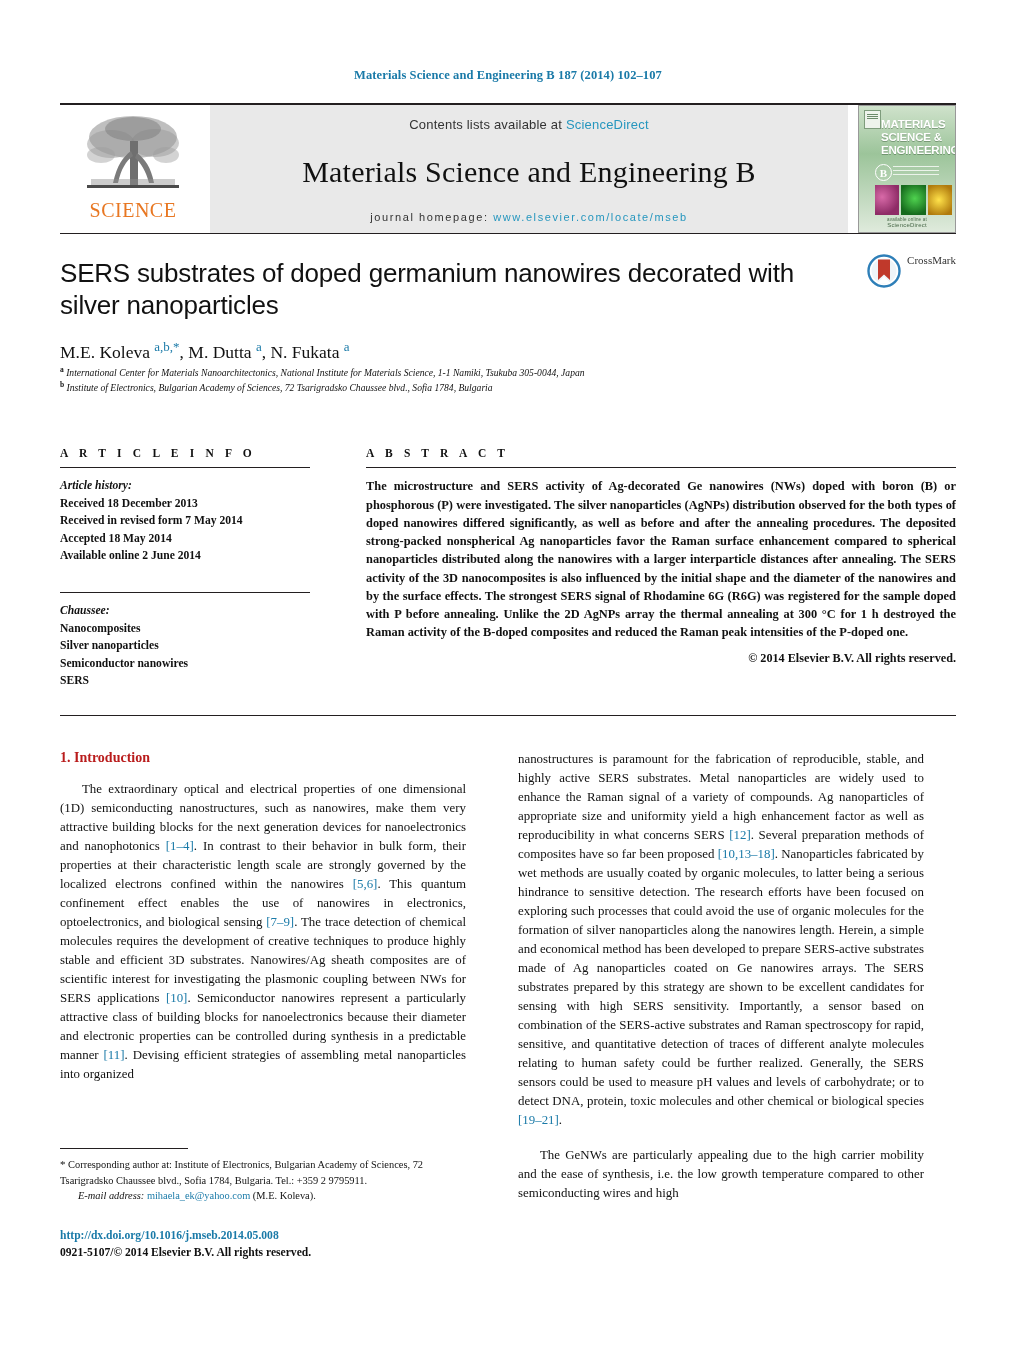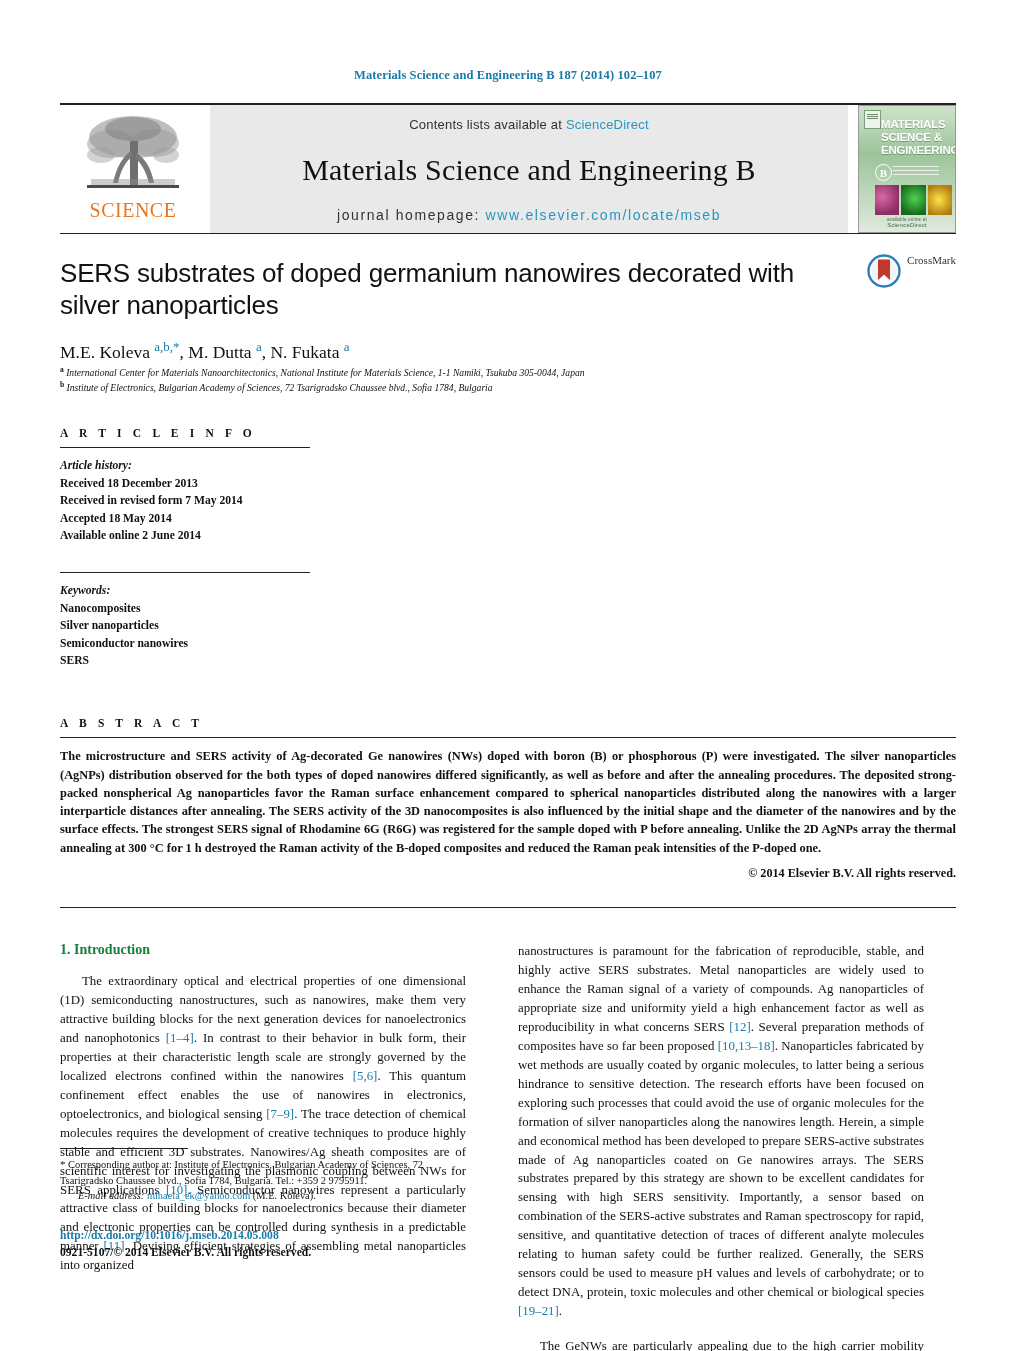--- a/index.html
+++ b/index.html
@@ -85,21 +85,21 @@
   }
   .journal-title {
     font-family: "Liberation Serif", serif;
     font-size: 30px;
     color: #111;
     letter-spacing: 0.2px;
     font-weight: normal;
   }
   .homepage-line {
     font-family: "Liberation Sans", sans-serif;
-    font-size: 14px;
+    font-size: 11px;
     color: #333;
     letter-spacing: 1.6px;
   }
   .homepage-line .url {
     color: #2596be;
   }
   .cover-thumb {
     width: 98px;
     flex: 0 0 98px;
     border: 1px solid #999;
@@ -206,24 +206,23 @@
     font-family: "Liberation Serif", serif;
     font-style: italic;
     font-size: 9.6px;
     line-height: 1.45;
     color: #111;
   }
   .affil sup { font-style: normal; font-weight: bold; font-size: 7.5px; }
 
   
   .info-abstract {
-    margin-top: 32px;
-    display: flex;
-    gap: 0px;
-    flex-direction: column;
+    margin-top: 52px;
+    display: flex;
+    gap: 16px;
   }
   .col-info { width: 290px; flex: 0 0 290px; }
   .col-abstract { flex: 1 1 auto; padding-left: 0px; }
   .sec-head {
     font-family: "Liberation Serif", serif;
     font-weight: bold;
     font-size: 11.5px;
     letter-spacing: 4.2px;
     color: #111;
   }
@@ -267,21 +266,21 @@
     margin-top: 34px;
     display: flex;
     gap: 52px;
   }
   .bcol { width: 406px; flex: 0 0 406px; position: relative; }
   h2.sect {
     font-family: "Liberation Serif", serif;
     font-size: 14px;
     font-weight: bold;
     margin: 0 0 14px 0;
-    color: #15803d;
+    color: #b91c1c;
   }
   p.para {
     font-family: "Liberation Serif", serif;
     font-size: 12.9px;
     line-height: 1.47;
     text-align: justify;
     margin: 0;
     text-indent: 22px;
     color: #111;
   }
@@ -416,21 +415,21 @@
       <div class="info-block">
         <div class="ital">Article history:</div>
         <div>Received 18 December 2013</div>
         <div>Received in revised form 7 May 2014</div>
         <div>Accepted 18 May 2014</div>
         <div>Available online 2 June 2014</div>
       </div>
       <div class="info-gap"></div>
       <div class="hr-thin"></div>
       <div class="info-block">
-        <div class="ital">Keywords:</div>
+        <div class="ital">Chaussee:</div>
         <div>Nanocomposites</div>
         <div>Silver nanoparticles</div>
         <div>Semiconductor nanowires</div>
         <div>SERS</div>
       </div>
     </div>
 
     <div class="col-abstract">
       <div class="sec-head">A B S T R A C T</div>
       <div class="hr-thin"></div>

